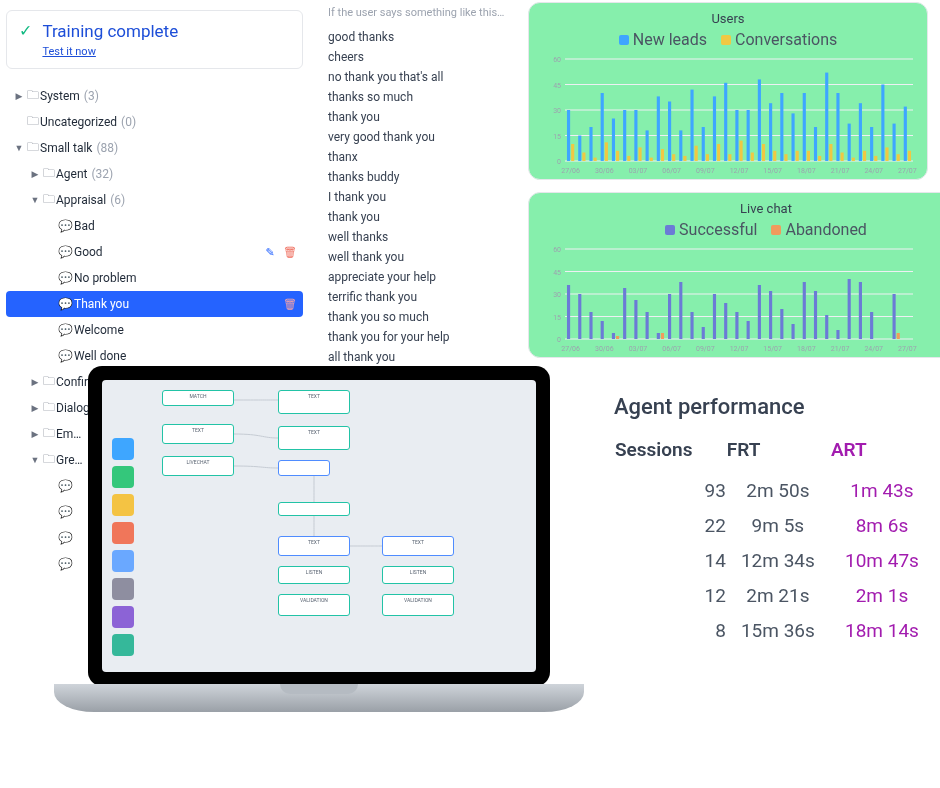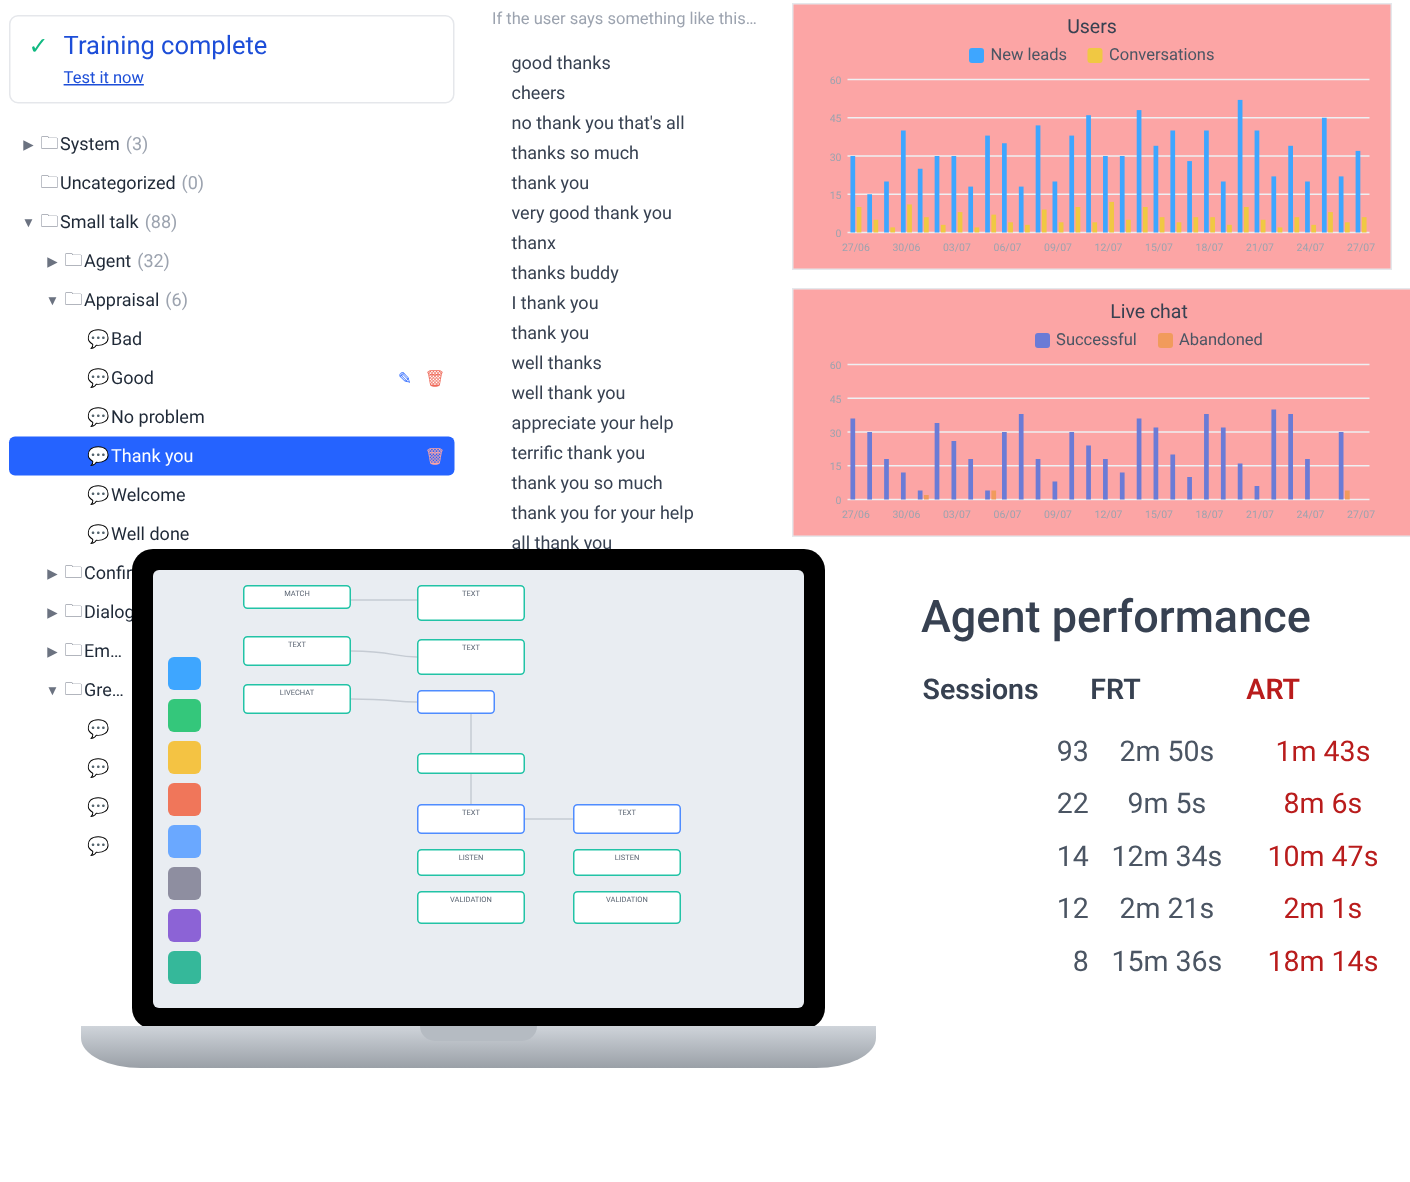--- a/index.html
+++ b/index.html
@@ -26,40 +26,40 @@
 .tree .acts span{width:14px;height:14px;display:flex;align-items:center;justify-content:center;font-size:11px}
 .row.l0{padding-left:6px}
 .row.l1{padding-left:22px}
 .row.l2{padding-left:38px}
 .row.sel{background:#2563ff;color:#fff}
 .row.sel .chat,.row.sel .acts span{color:#fff}
 
 
 .phrases{position:absolute;left:328px;top:6px;width:186px}
 .phrases .hdr{color:#9ca3af;font-size:11px;margin-bottom:8px}
-.phrases ul{list-style:none;margin:13px;padding:0}
+.phrases ul{list-style:none;margin:0;padding:0}
 .phrases li{font-size:12px;color:#374151;line-height:20px}
 
 
-.chart-card{position:absolute;background:#fca5a5;border:1px solid #e5e7eb;border-radius:0;padding:8px 12px 22px}
+.chart-card{position:absolute;background:#86efac;border:1px solid #e5e7eb;border-radius:12px;padding:8px 12px 22px}
 .chart-card .title{text-align:center;font-size:13px;color:#374151;margin-bottom:4px}
-.chart-card .legend{display:flex;justify-content:center;gap:14px;font-size:11px;color:#4b5563;margin-bottom:6px}
+.chart-card .legend{display:flex;justify-content:center;gap:14px;font-size:16px;color:#4b5563;margin-bottom:6px}
 .chart-card .lg{display:flex;align-items:center;gap:4px}
 .chart-card .sw{width:10px;height:10px;border-radius:2px;display:inline-block}
 .chart-card svg{display:block}
 
 
 .perf{position:absolute;left:614px;top:394px;width:320px}
-.perf h2{font-size:30px;font-weight:500;color:#374151;margin:0 0 18px 0}
+.perf h2{font-size:22px;font-weight:500;color:#374151;margin:0 0 18px 0}
 .perf table{width:100%;border-collapse:collapse;font-size:19px;color:#374151}
 .perf th{font-weight:600;text-align:left;padding-bottom:12px}
 .perf th:first-child{text-align:left}
 .perf td{text-align:center;padding:6px 0;color:#4b5563}
 .perf td:first-child{text-align:right}
-.perf .fade{color:#b91c1c}
+.perf .fade{color:#a21caf}
 
 
 .laptop{position:absolute;left:54px;top:366px;width:530px;height:378px}
 .laptop .bezel{position:absolute;left:34px;top:0;width:462px;height:320px;background:#000;border-radius:14px;padding:14px}
 .laptop .screen{width:100%;height:100%;background:#e9edf2;border-radius:4px;position:relative;overflow:hidden}
 .laptop .base{position:absolute;left:0;top:318px;width:530px;height:28px;background:linear-gradient(#cfd4da,#9aa0a7);border-radius:0 0 40px 40px/0 0 20px 20px}
 .laptop .notch{position:absolute;left:226px;top:318px;width:78px;height:10px;background:#b5bbc2;border-radius:0 0 10px 10px}
 
 
 .screen .toolcol{position:absolute;left:10px;top:58px;width:26px;display:flex;flex-direction:column;gap:6px}

